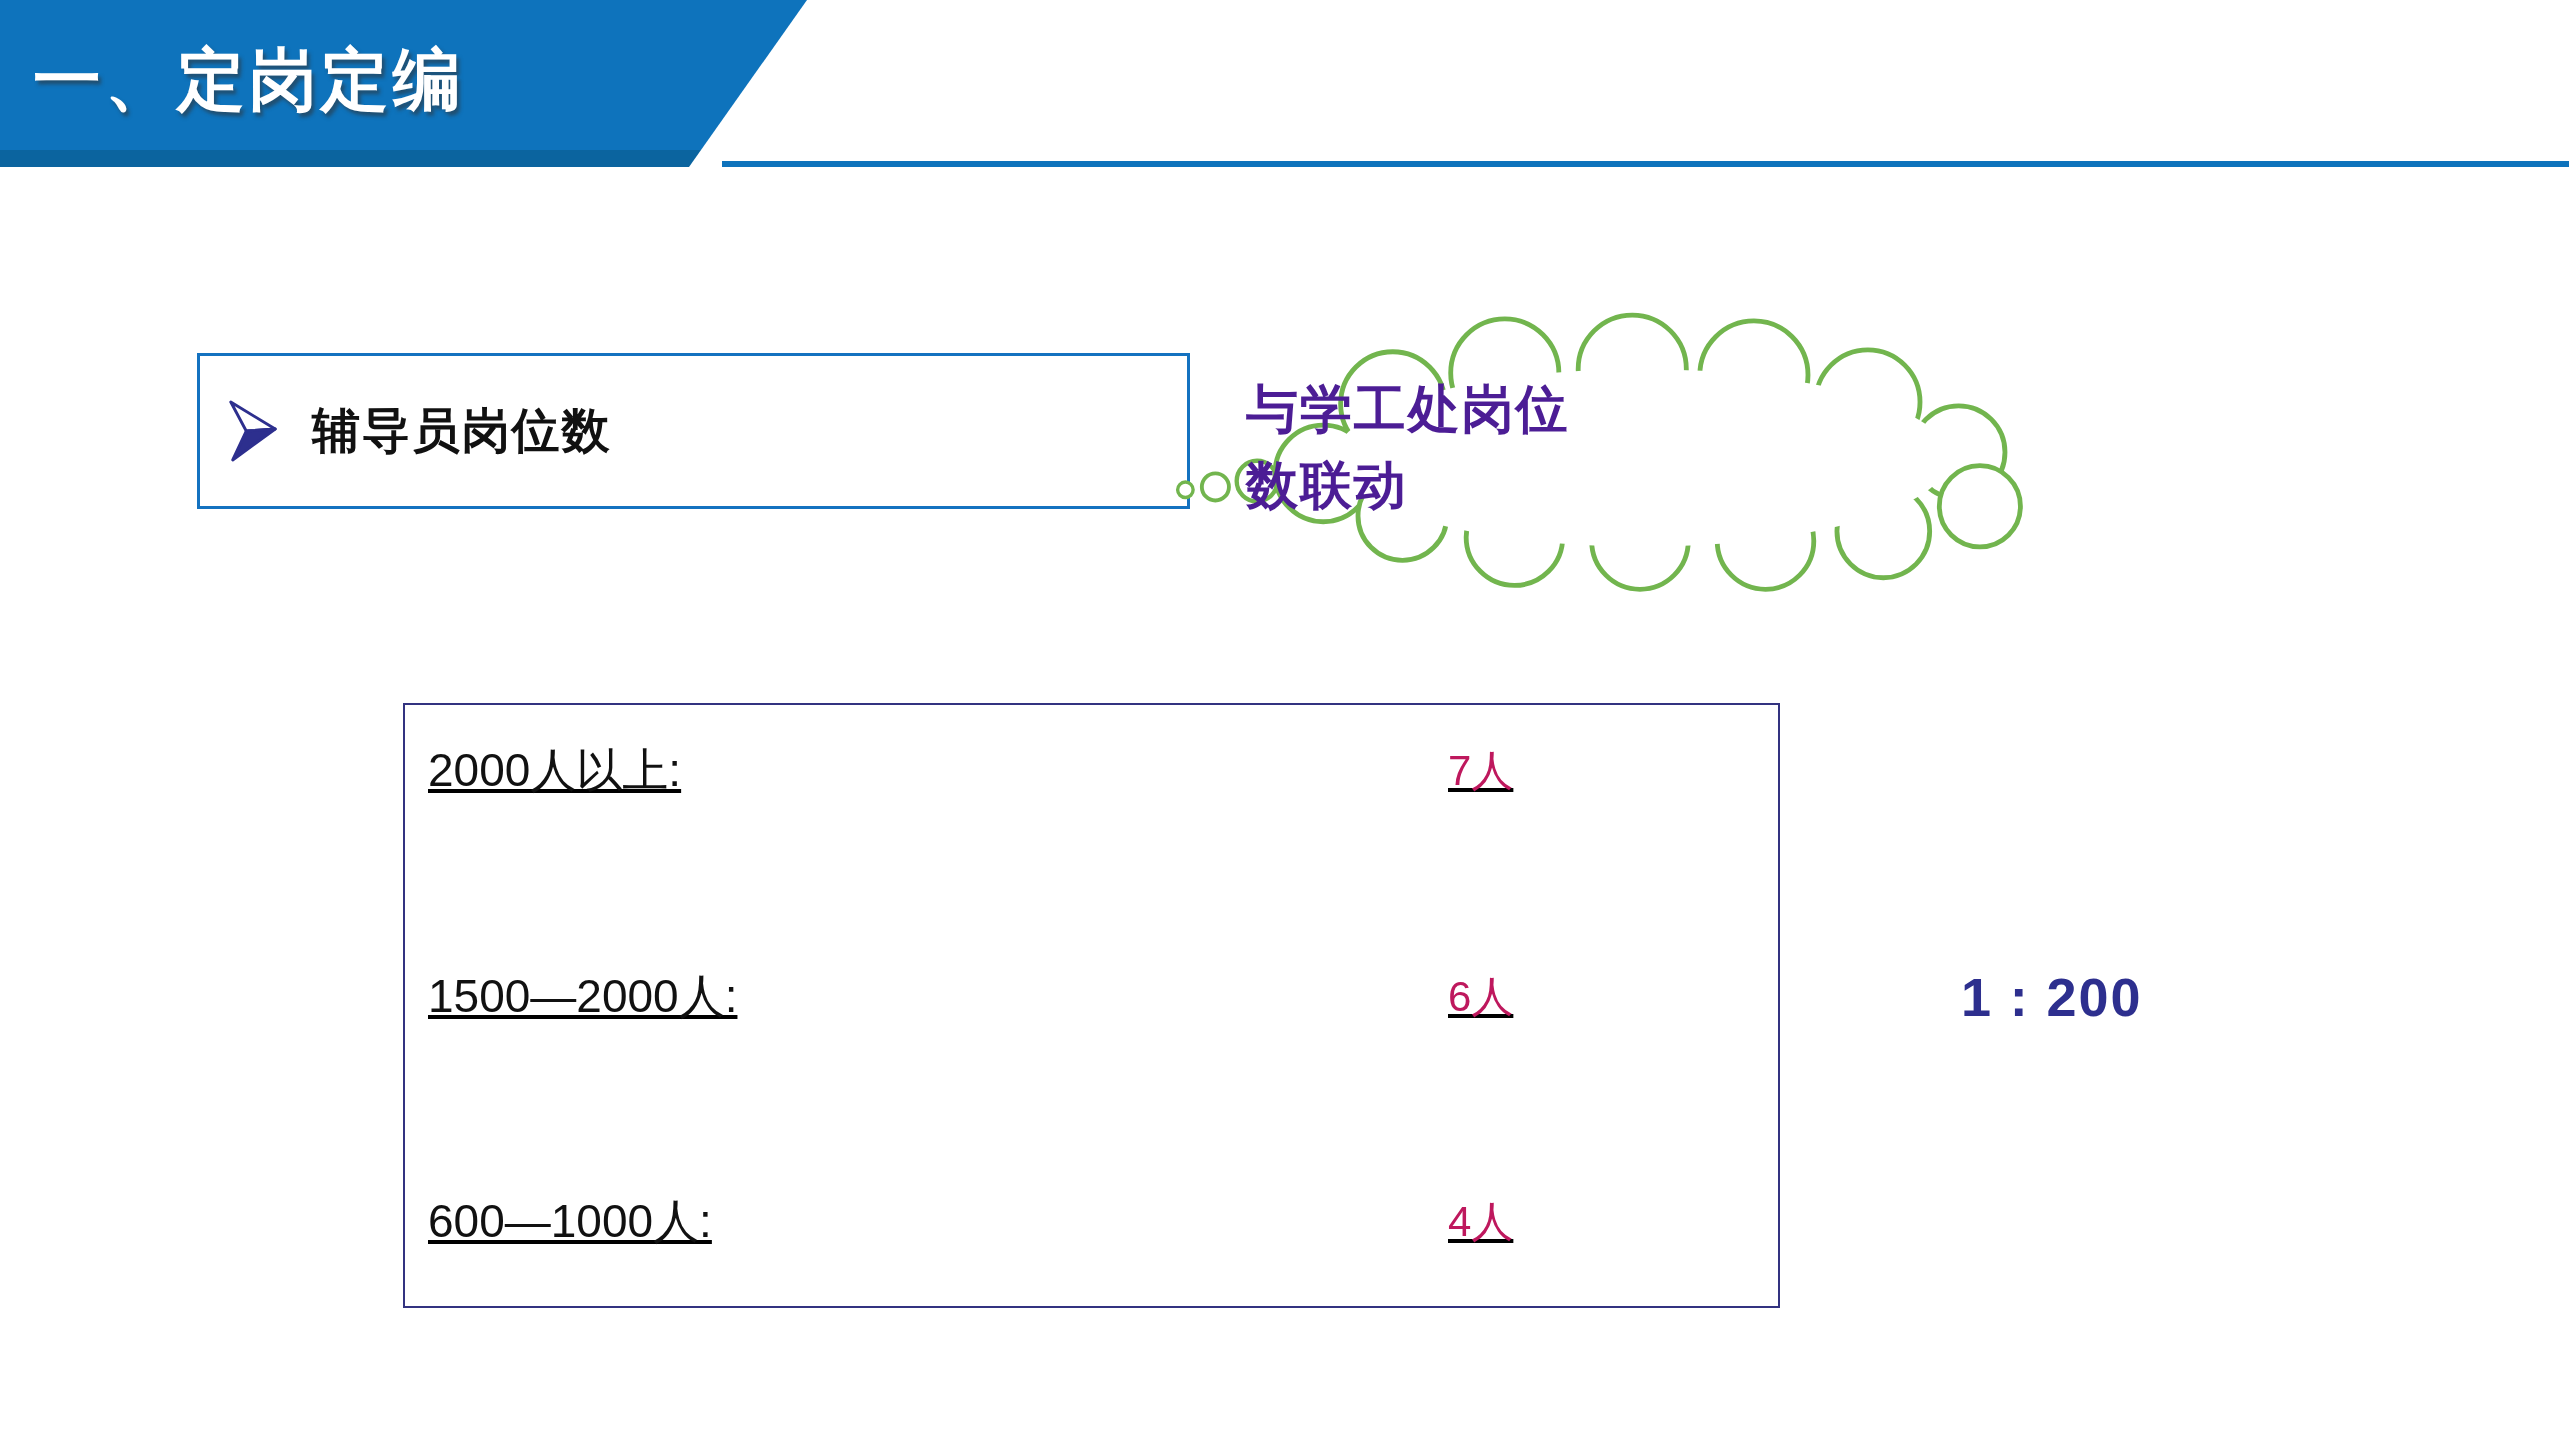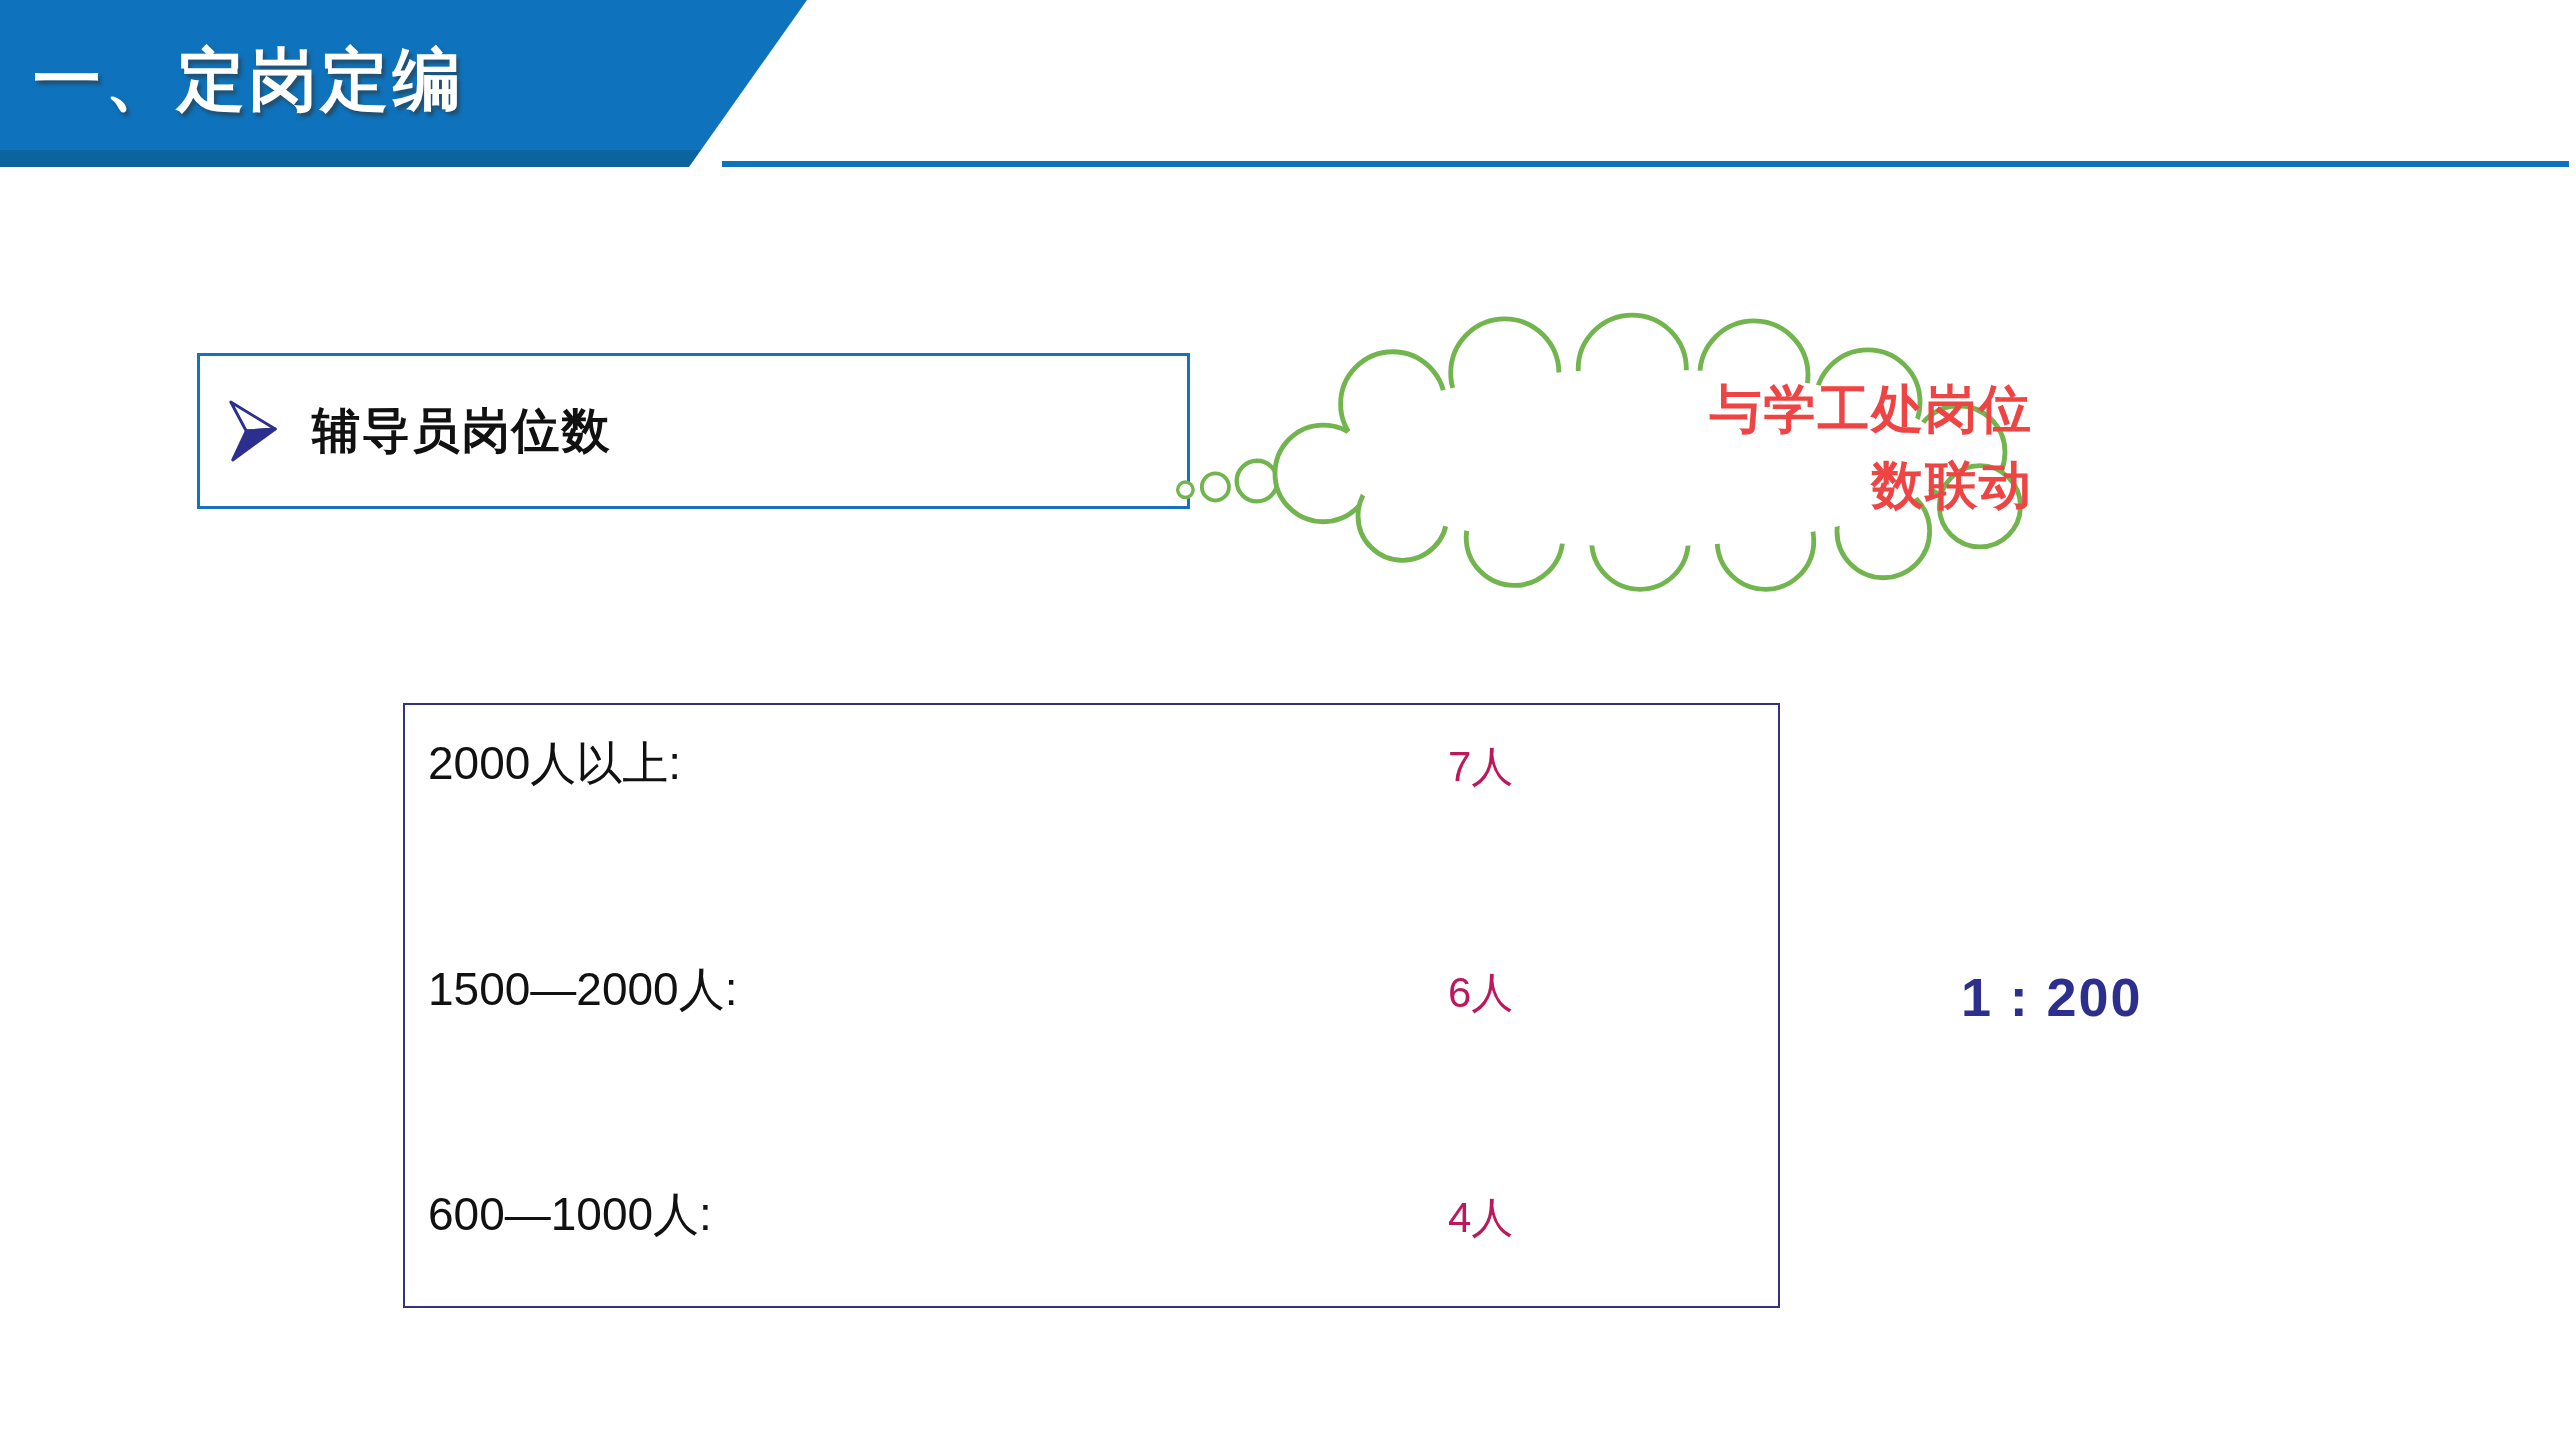--- a/index.html
+++ b/index.html
@@ -34,32 +34,32 @@
     color:#111111;font-size:48px;font-weight:bold;margin-left:31px;
     letter-spacing:1.9px;white-space:nowrap;
   }
   
   .trail{position:absolute;left:1164px;top:454px;width:126px;height:60px;}
   
   .cloud{position:absolute;left:1246px;top:317px;width:787px;height:275px;}
   .cloud svg{position:absolute;inset:0;overflow:visible;}
   .cloud-text{
     position:absolute;inset:0;display:flex;flex-direction:column;
-    align-items:flex-end;justify-content:center;padding-bottom:13.5px;
-    color:#ef4444;font-weight:bold;font-size:52px;line-height:1.45;
+    align-items:flex-start;justify-content:center;padding-bottom:13.5px;
+    color:#4c1d95;font-weight:bold;font-size:52px;line-height:1.45;
     text-align:center;letter-spacing:1.9px;
   }
   
   .quota-box{
     position:absolute;left:403px;top:703px;width:1377px;height:605px;
     border:2.9px solid #333380;box-sizing:border-box;background:#ffffff;
     display:flex;flex-direction:column;justify-content:space-between;
     padding:42px 0 60px 0;
   }
-  .quota-row{display:flex;align-items:flex-end;height:48px;}
+  .quota-row{display:flex;align-items:center;height:48px;text-decoration:underline;}
   .quota-range{
     width:1043px;padding-left:23px;box-sizing:border-box;
     color:#111111;font-size:46px;white-space:nowrap;
   }
   .quota-count{color:#be185d;font-size:42px;white-space:nowrap;}
   
   .ratio{
     position:absolute;left:1961px;top:966px;
     color:#2D2F8E;font-size:54px;font-weight:bold;letter-spacing:1.9px;white-space:nowrap;
   }

